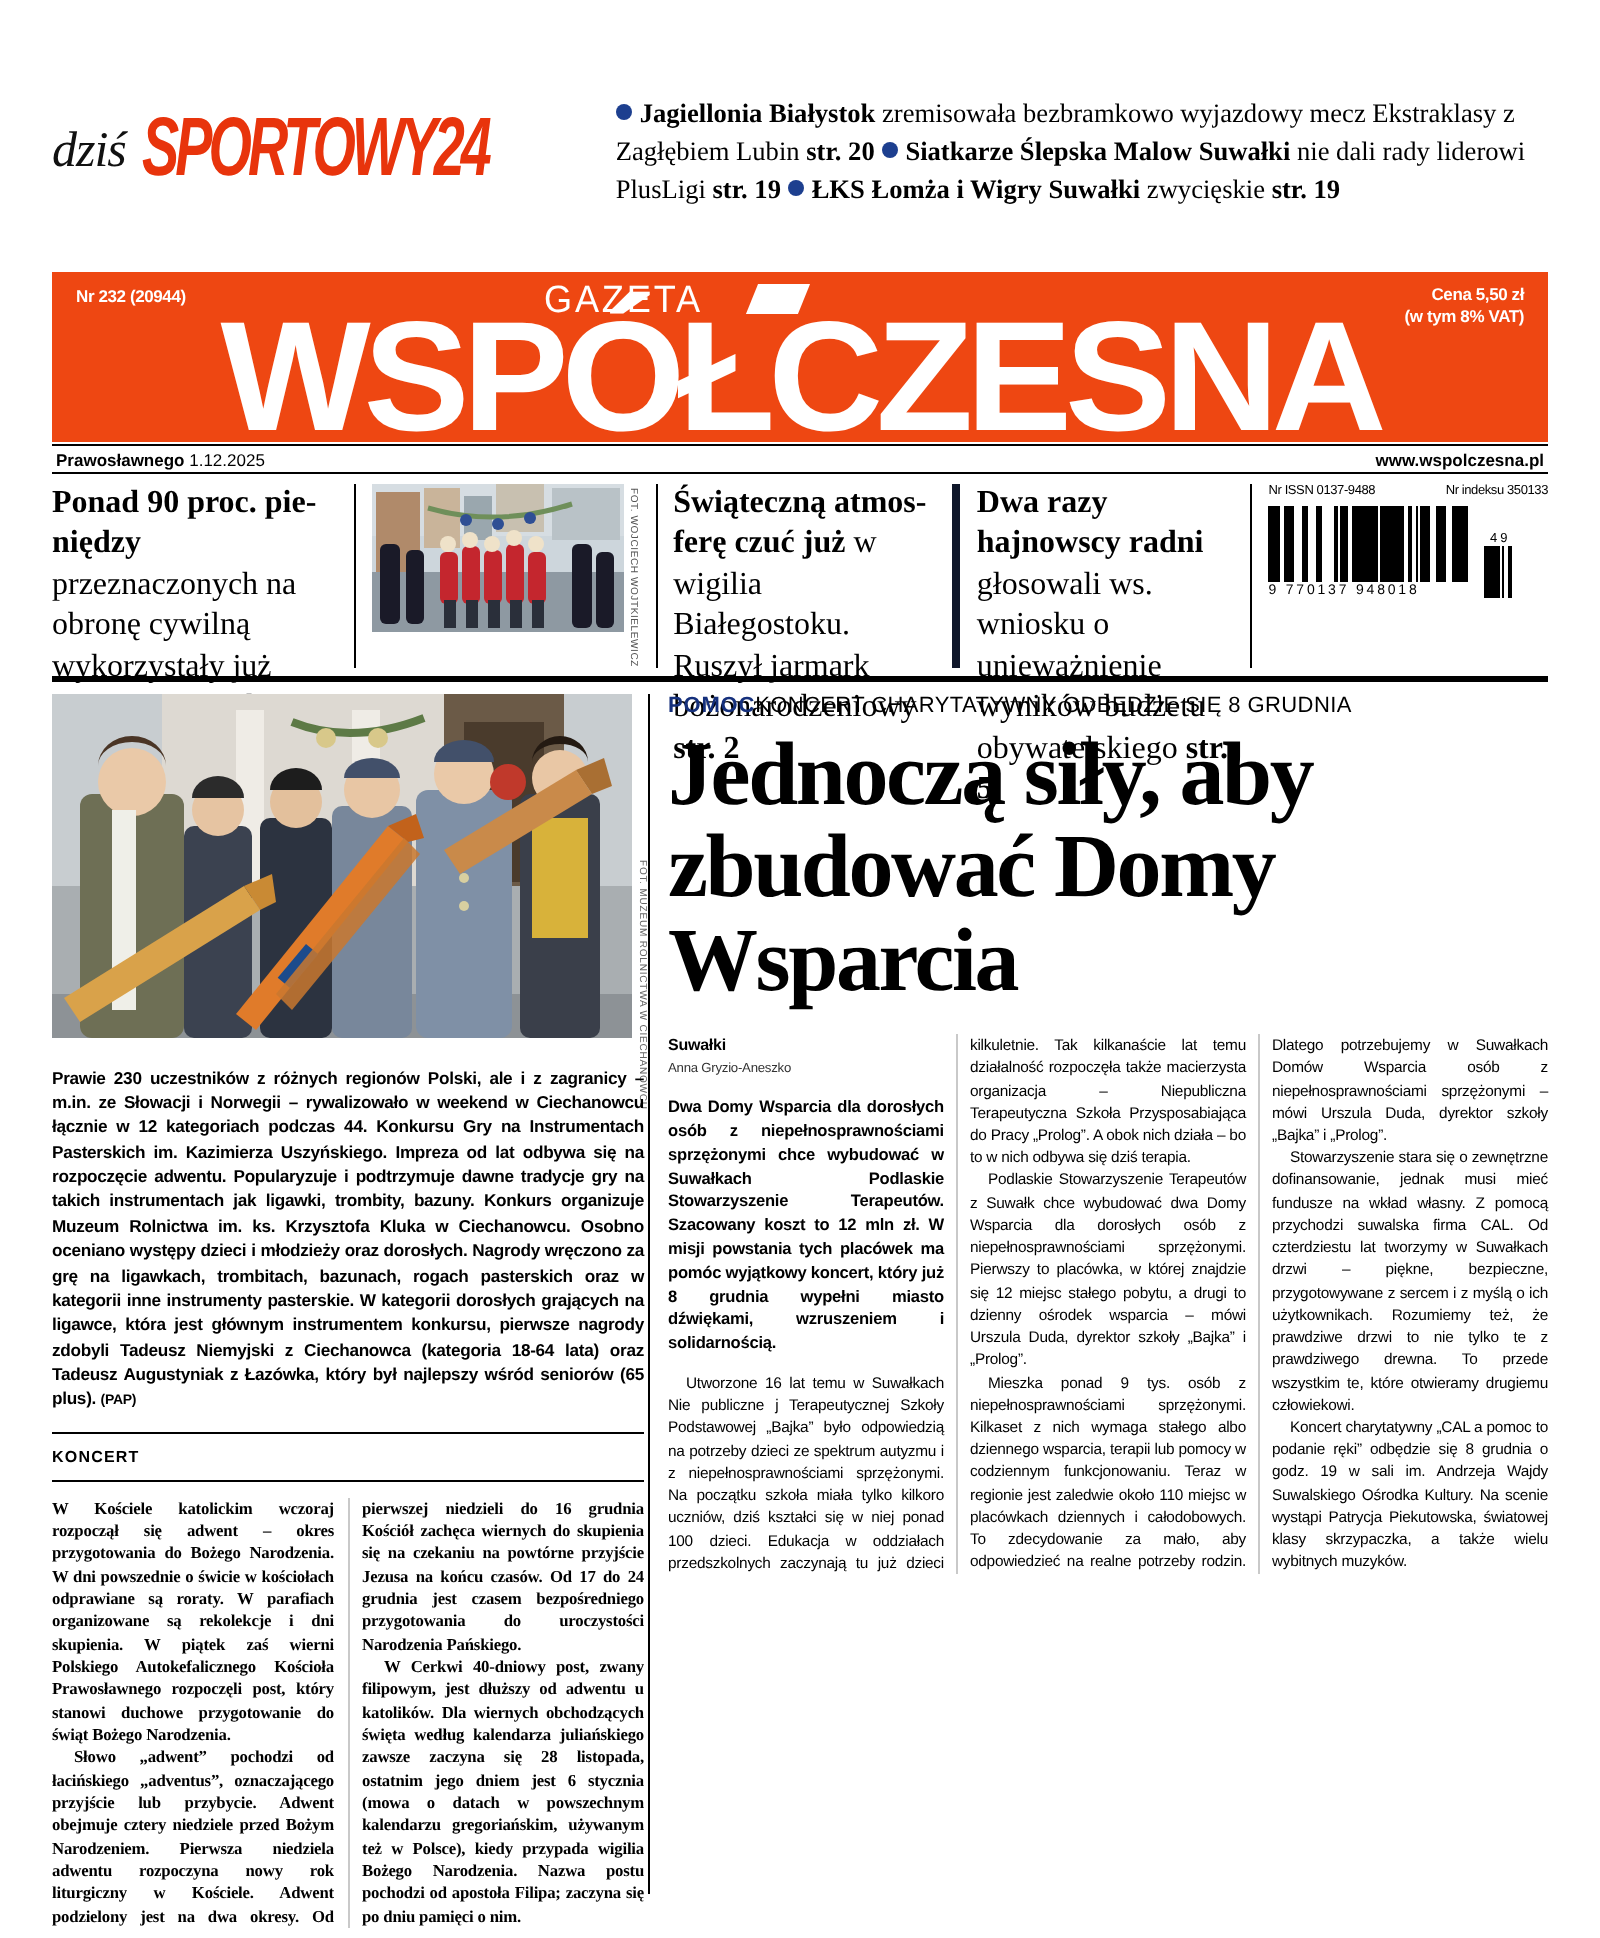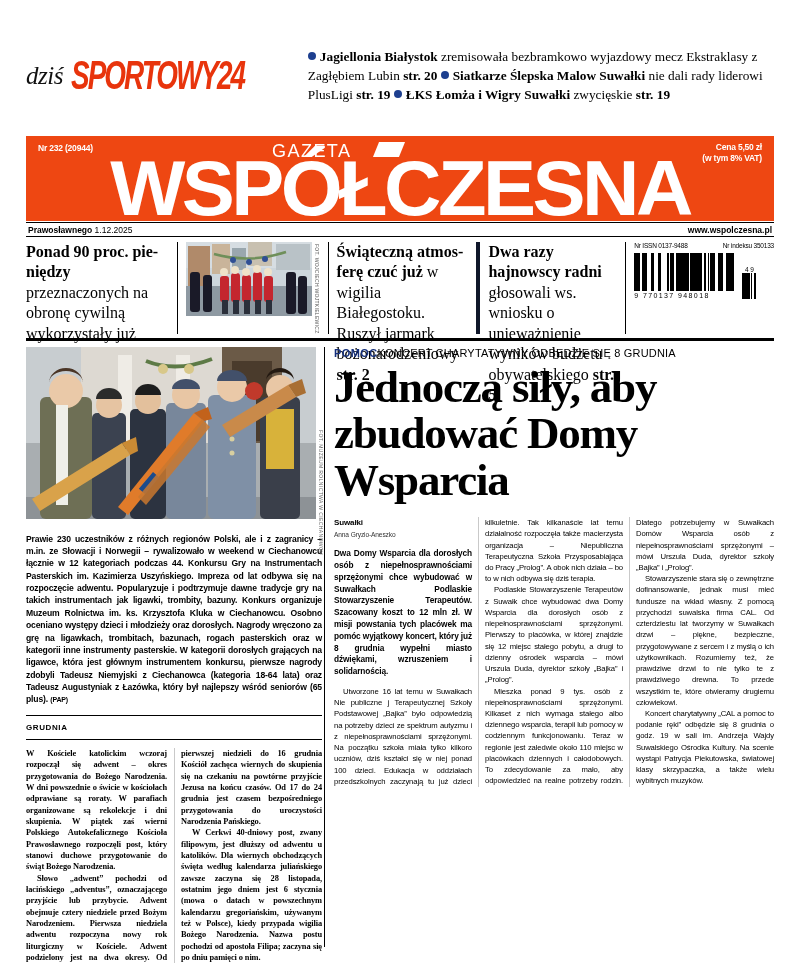--- a/index.html
+++ b/index.html
@@ -620,21 +620,21 @@
   <div class="photo-credit-v">FOT. MUZEUM ROLNICTWA W CIECHANOWCU</div>
 
   <div class="left-col">
     <p class="lead-para">
       <span>Prawie 230 uczestników z różnych regionów Polski, ale i z zagranicy – m.in. ze Słowacji i Norwegii – rywalizowało w weekend w Ciechanowcu łącznie w 12 kategoriach podczas 44. Konkursu Gry na Instrumentach Pasterskich im. Kazimierza Uszyńskiego. Impreza od lat odbywa się na rozpoczęcie adwentu. Popularyzuje i podtrzymuje dawne tradycje gry na takich instrumentach jak ligawki, trombity, bazuny. Konkurs organizuje Muzeum Rolnictwa im. ks. Krzysztofa Kluka w Ciechanowcu. Osobno oceniano występy dzieci i młodzieży oraz dorosłych. Nagrody wręczono za grę na ligawkach, trombitach, bazunach, rogach pasterskich oraz w kategorii inne instrumenty pasterskie. W kategorii dorosłych grających na ligawce, która jest głównym instrumentem konkursu, pierwsze nagrody zdobyli Tadeusz Niemyjski z Ciechanowca (kategoria 18-64 lata) oraz Tadeusz Augustyniak z Łazówka, który był najlepszy wśród seniorów (65 plus).</span>
       <span class="pap">(PAP)</span>
     </p>
 
     <hr class="hr-left">
 
-    <div class="kicker">GRUDNIA</div>
+    <div class="kicker">KONCERT</div>
 
     <hr class="hr-left2">
 
     <div class="two-col">
       <p>W Kościele katolickim wczoraj rozpoczął się adwent – okres przygotowania do Bożego Narodzenia. W dni powszednie o świcie w kościołach odprawiane są roraty. W parafiach organizowane są rekolekcje i dni skupienia. W piątek zaś wierni Polskiego Autokefalicznego Kościoła Prawosławnego rozpoczęli post, który stanowi duchowe przygotowanie do świąt Bożego Narodzenia.</p>
       <p>Słowo „adwent” pochodzi od łacińskiego „adventus”, oznaczającego przyjście lub przybycie. Adwent obejmuje cztery niedziele przed Bożym Narodzeniem. Pierwsza niedziela adwentu rozpoczyna nowy rok liturgiczny w Kościele. Adwent podzielony jest na dwa okresy. Od pierwszej niedzieli do 16 grudnia Kościół zachęca wiernych do skupienia się na czekaniu na powtórne przyjście Jezusa na końcu czasów. Od 17 do 24 grudnia jest czasem bezpośredniego przygotowania do uroczystości Narodzenia Pańskiego.</p>
       <p><span>W Cerkwi 40-dniowy post, zwany filipowym, jest dłuższy od adwentu u katolików. Dla wiernych obchodzących święta według kalendarza juliańskiego zawsze zaczyna się 28 listopada, ostatnim jego dniem jest 6 stycznia (mowa o datach w powszechnym kalendarzu gregoriańskim, używanym też w Polsce), kiedy przypada wigilia Bożego Narodzenia. Nazwa postu pochodzi od apostoła Filipa; zaczyna się po dniu pamięci o nim.</span> </p>
     </div>
   </div>
 

